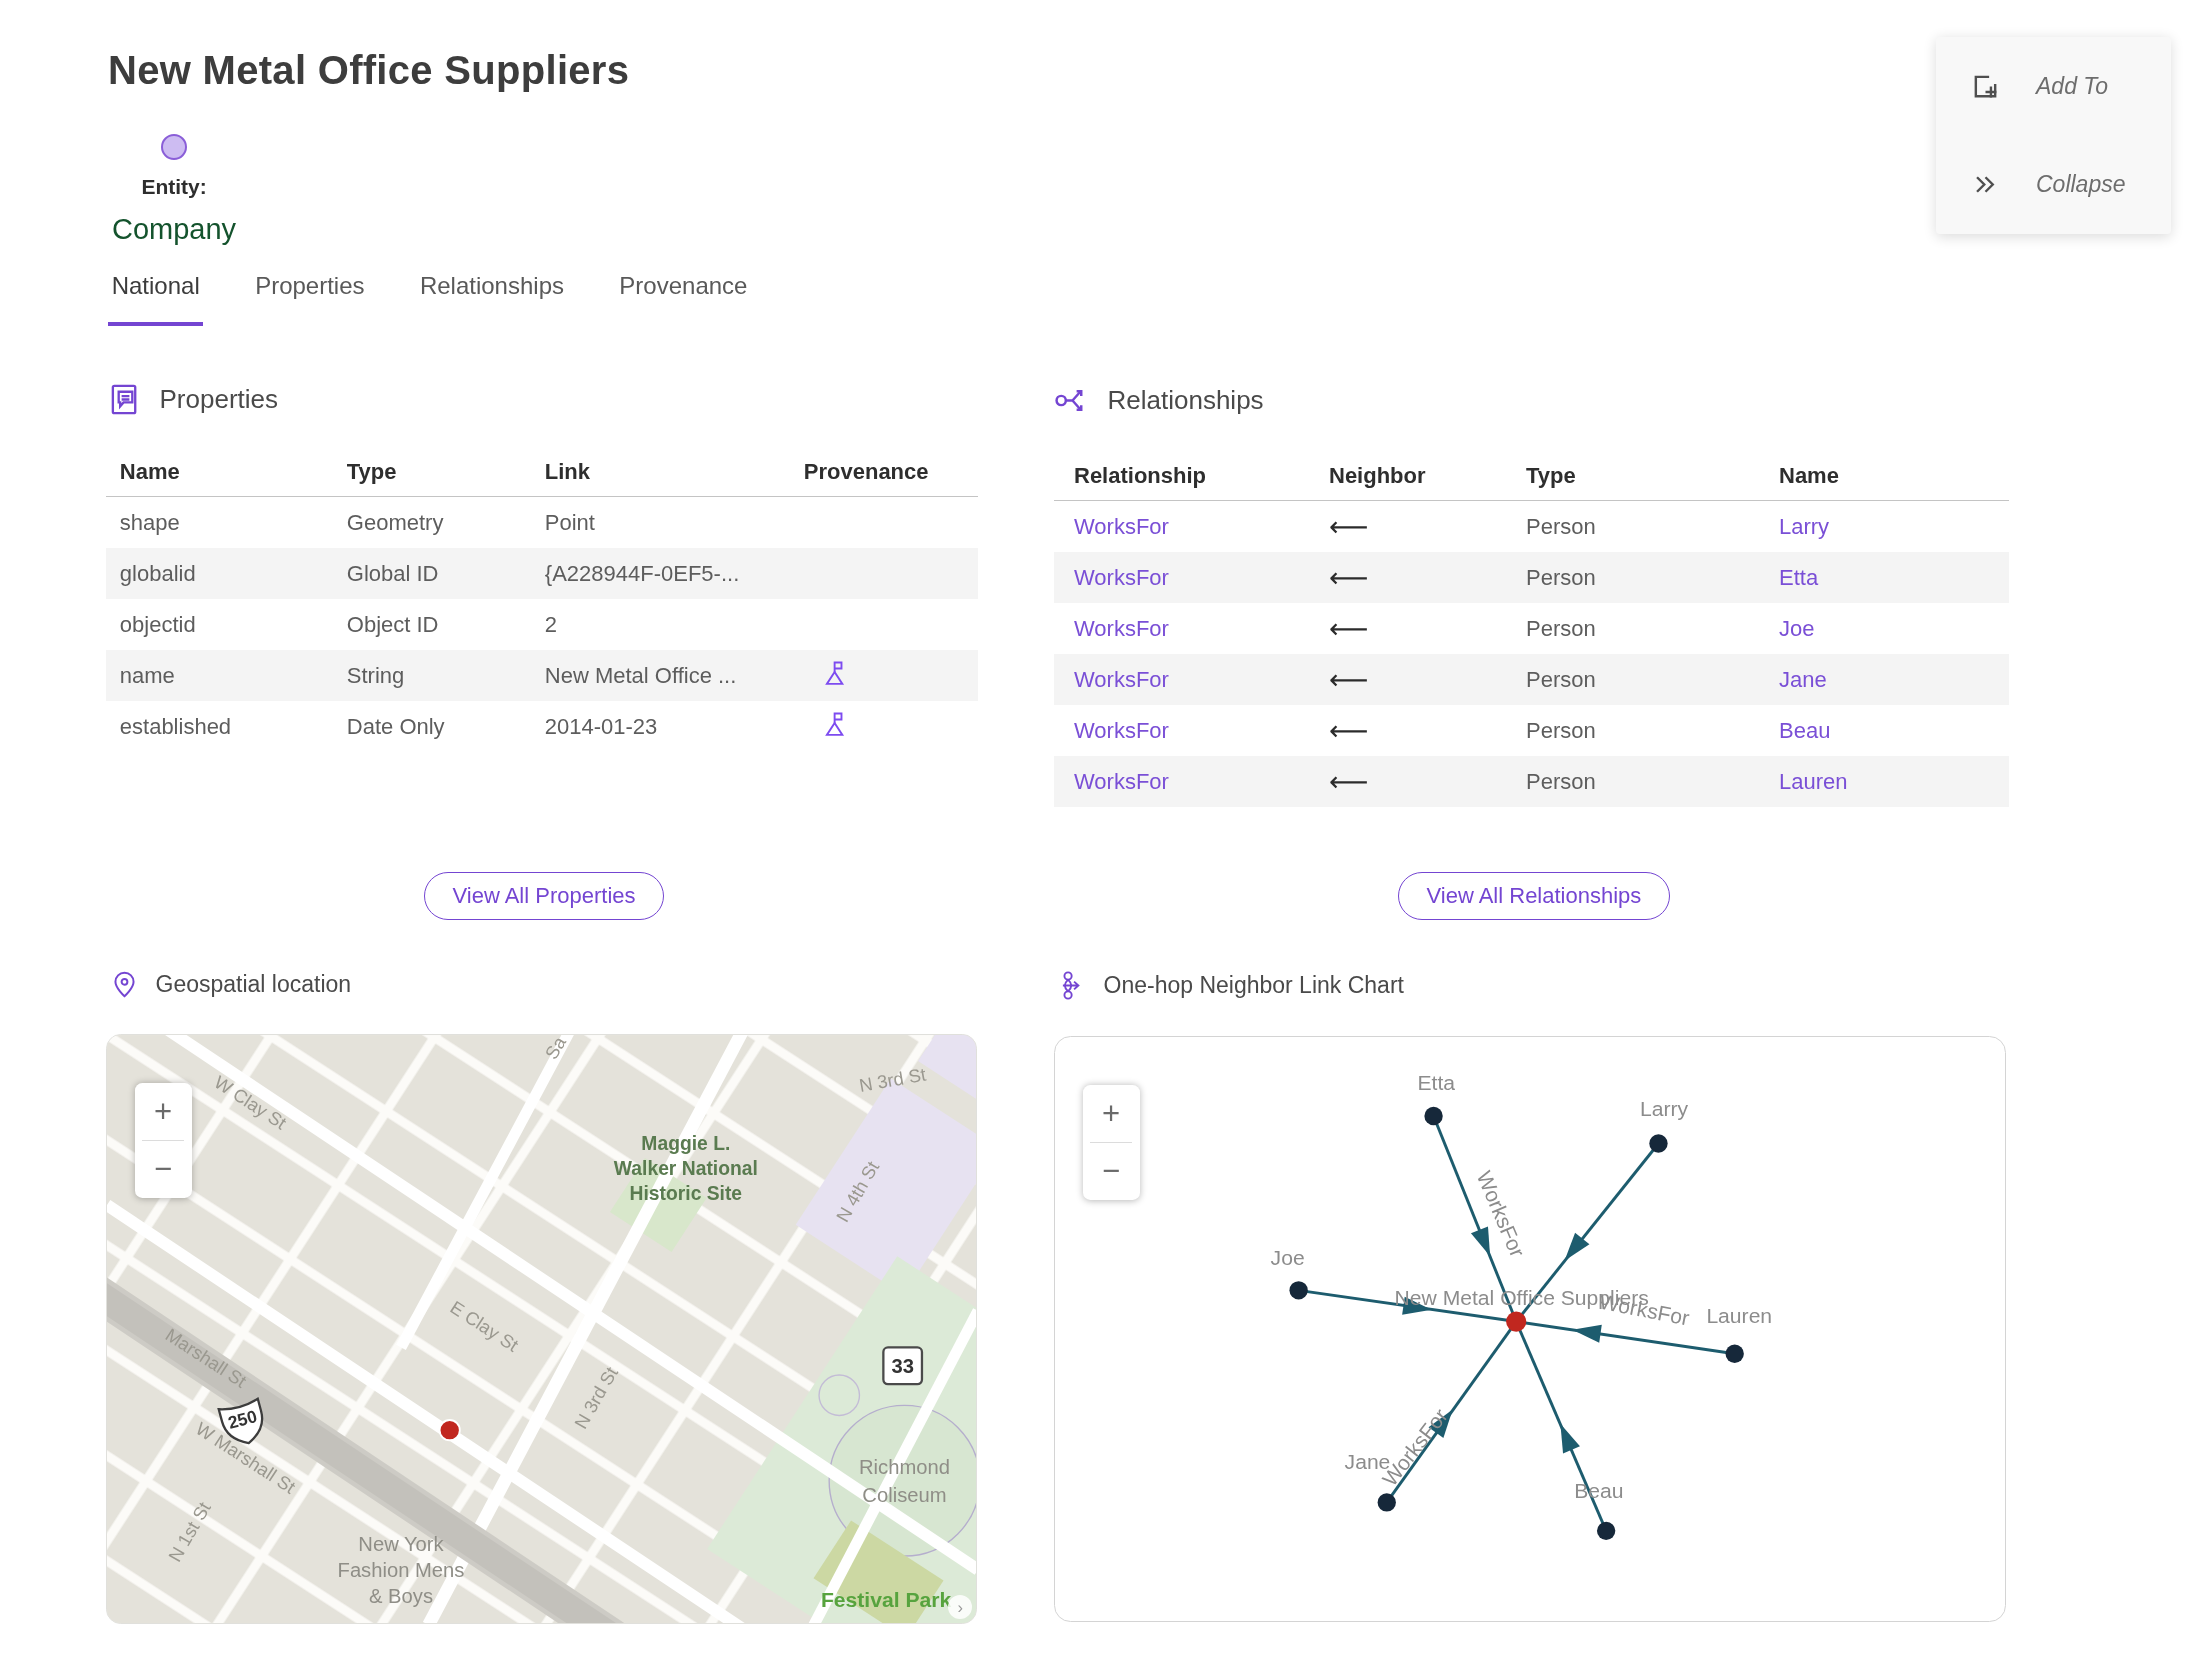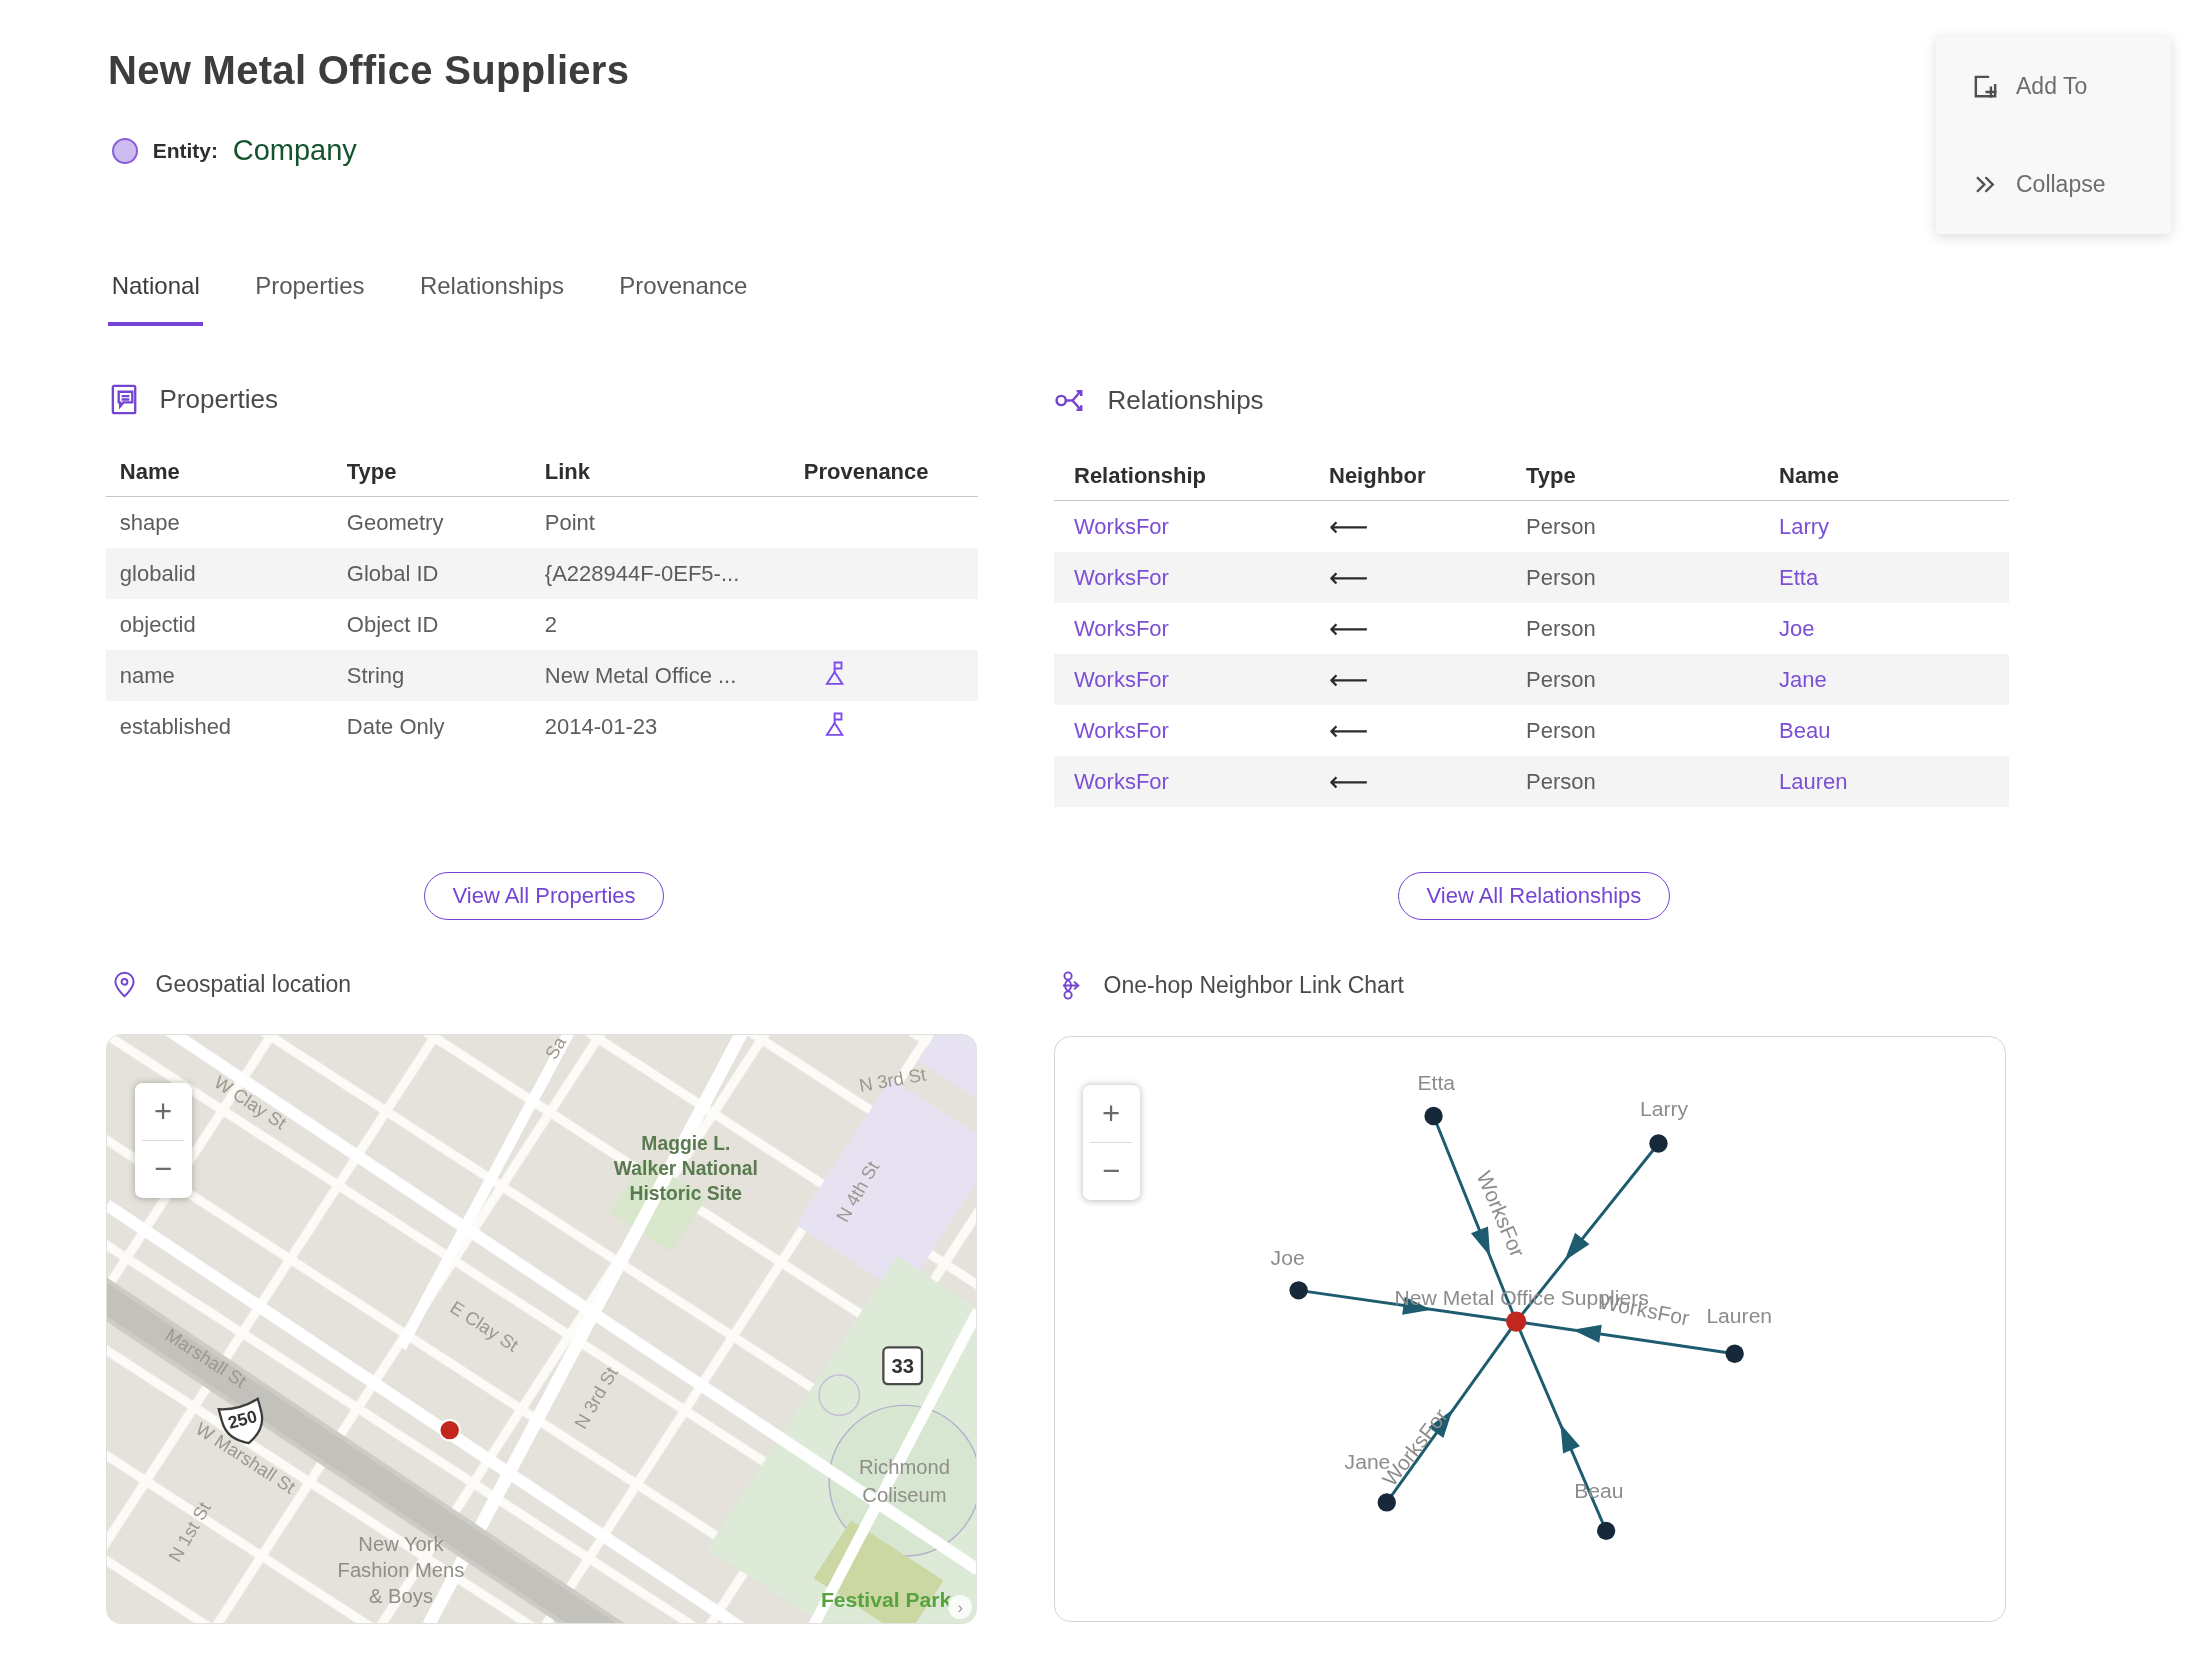--- a/index.html
+++ b/index.html
@@ -2,29 +2,29 @@
 <html style="font-size:14.7px"><head>
 <meta charset="utf-8">
 <style>
   html,body{margin:0;padding:0;background:#fff;}
   .canvas{position:relative;width:2204px;height:1677px;background:#fff;overflow:hidden;
           font-family:"Liberation Sans",sans-serif;color:#3f3f3f;}
   svg text{font-family:"Liberation Sans",sans-serif;}
 
   
   .page-title{position:absolute;left:108px;top:48px;font-size:40px;font-weight:700;color:#3d3d3d;letter-spacing:0.3px;margin:0;}
-  .entity-row{position:absolute;left:112px;top:134px;display:flex;align-items:center;gap:14.7px;}
+  .entity-row{position:absolute;left:112px;top:134px;display:flex;align-items:center;gap:14.7px;flex-direction:column;}
   .entity-dot{width:26px;height:26px;border-radius:50%;border:2.8px solid #8a5ed8;background:#cdbcf2;box-sizing:border-box;}
   .entity-label{font-size:21px;font-weight:700;color:#2e2e2e;}
   .entity-type{font-size:29px;color:#14532d;}
 
   
   .action-panel{position:absolute;left:1936px;top:37px;width:235px;height:197px;background:#f8f8f8;
                 border-radius:3.7px;box-shadow:0 2.8px 13px rgba(0,0,0,.14);display:flex;flex-direction:column;justify-content:space-around;}
-  .action-item{display:flex;align-items:center;gap:16px;padding-left:35px;height:83px;cursor:pointer;}
+  .action-item{display:flex;align-items:center;gap:36px;padding-left:35px;height:83px;cursor:pointer;font-style:italic;}
   .action-item span{font-size:23px;color:#6d6d6d;}
   .action-item svg{stroke:#4f4f4f;fill:none;stroke-width:2;}
 
   
   .tabs{position:absolute;left:108px;top:272px;display:flex;gap:48px;}
   .tab{font-size:24px;color:#595959;padding:0 3.7px 22px 3.7px;cursor:pointer;border-bottom:4.6px solid transparent;}
   .tab.active{color:#3c3c3c;border-bottom:4.6px solid #7445d2;}
 
   
   .sec-head{position:absolute;display:flex;align-items:center;gap:16.5px;}

